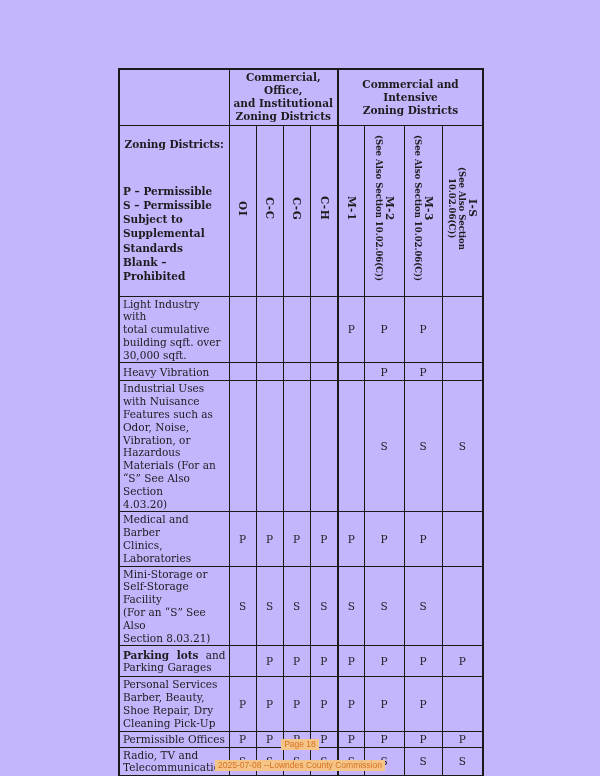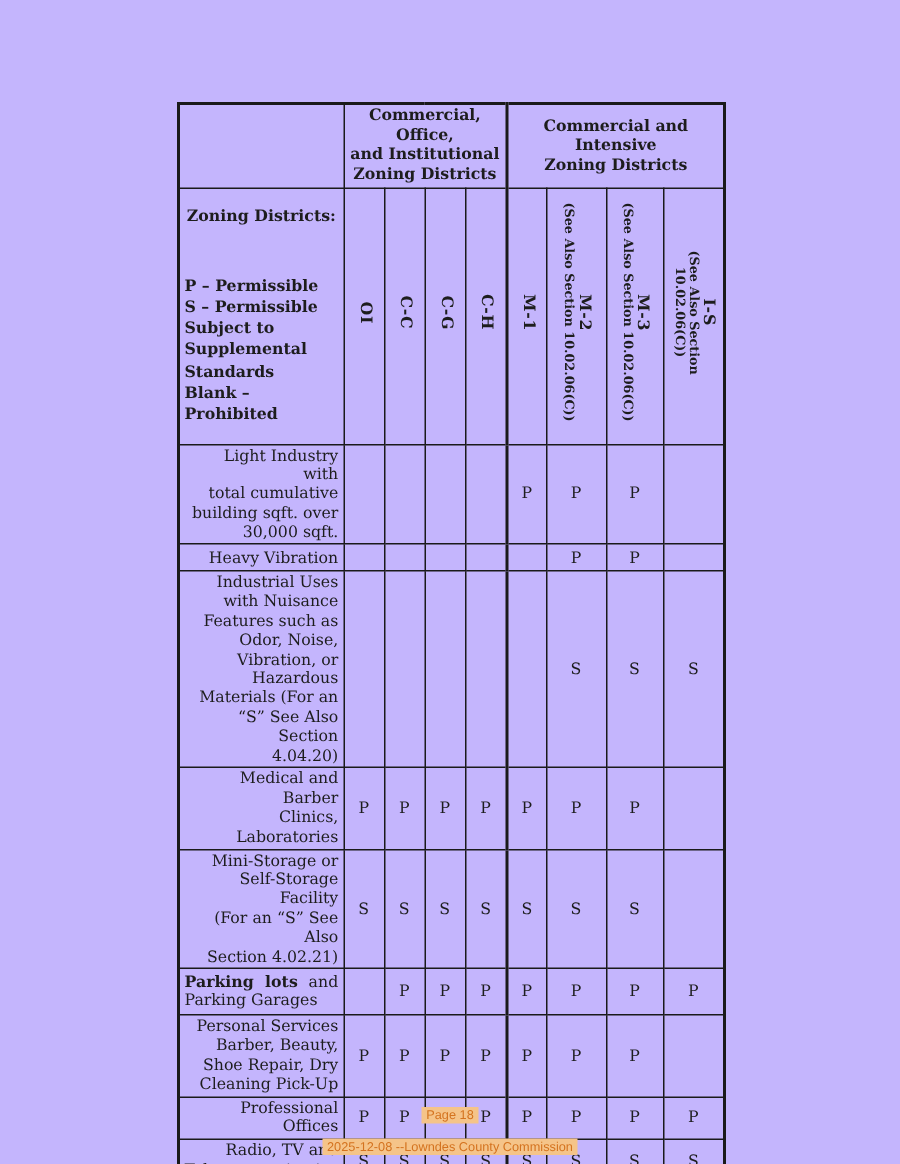--- a/index.html
+++ b/index.html
@@ -24,21 +24,21 @@
   .legend-title { text-align:center; margin-bottom:34px; }
   .legend-lines { white-space:pre-line; line-height:1.35; }
   .vhead { text-align:center; padding:3px 0; }
   .vhead .v {
     display:inline-block; writing-mode:vertical-rl;
     font-weight:bold; line-height:1.12; white-space:pre-line;
     max-height:166px;
   }
   .vhead .code { display:block; font-size:10.5px; letter-spacing:0.5px; }
   .vhead .note { display:block; font-size:8.5px; letter-spacing:0px; }
-  .use-cell { font-size:10.5px; white-space:pre-line; line-height:1.22; padding:2px 4px;text-align:right; }
+  .use-cell { font-size:10.5px; white-space:pre-line; line-height:1.22; padding:2px 4px; }
   .use-cell.justify { white-space:normal; text-align:justify; }
   .val-cell { text-align:center; font-size:10.5px; }
   .footer {
     position:absolute; left:0; right:0; bottom:3px; text-align:center;
     font-family:"Liberation Sans", sans-serif; line-height:1.25;
   }
   .footer .line { margin-top:1px; }
   .hl { display:inline-block; padding:0 3px; font-size:8.5px;text-align:right; }
 </style>
 </head>
@@ -116,21 +116,21 @@
         </tr>
         <tr style="height: 117px;">
           <td class="use-cell">Industrial Uses
 with Nuisance
 Features such as
 Odor, Noise,
 Vibration, or
 Hazardous
 Materials (For an
 “S” See Also Section
-4.04.20)</td>
+4.03.20)</td>
           <td class="val-cell"></td>
           <td class="val-cell"></td>
           <td class="val-cell"></td>
           <td class="val-cell"></td>
           <td class="val-cell grp-div"></td>
           <td class="val-cell">S</td>
           <td class="val-cell">S</td>
           <td class="val-cell">S</td>
         </tr>
         <tr style="height: 37px;">
@@ -143,21 +143,21 @@
           <td class="val-cell">P</td>
           <td class="val-cell grp-div">P</td>
           <td class="val-cell">P</td>
           <td class="val-cell">P</td>
           <td class="val-cell"></td>
         </tr>
         <tr style="height: 53px;">
           <td class="use-cell">Mini-Storage or
 Self-Storage Facility
 (For an “S” See Also
-Section 4.02.21)</td>
+Section 8.03.21)</td>
           <td class="val-cell">S</td>
           <td class="val-cell">S</td>
           <td class="val-cell">S</td>
           <td class="val-cell">S</td>
           <td class="val-cell grp-div">S</td>
           <td class="val-cell">S</td>
           <td class="val-cell">S</td>
           <td class="val-cell"></td>
         </tr>
         <tr style="height: 31px; margin-left: 28px;">
@@ -179,21 +179,21 @@
           <td class="val-cell">P</td>
           <td class="val-cell">P</td>
           <td class="val-cell">P</td>
           <td class="val-cell">P</td>
           <td class="val-cell grp-div">P</td>
           <td class="val-cell">P</td>
           <td class="val-cell">P</td>
           <td class="val-cell"></td>
         </tr>
         <tr style="height: 16px;">
-          <td class="use-cell">Professional Offices</td>
+          <td class="use-cell">Permissible Offices</td>
           <td class="val-cell">P</td>
           <td class="val-cell">P</td>
           <td class="val-cell">P</td>
           <td class="val-cell">P</td>
           <td class="val-cell grp-div">P</td>
           <td class="val-cell">P</td>
           <td class="val-cell">P</td>
           <td class="val-cell">P</td>
         </tr>
         <tr style="height: 26px;">
@@ -209,17 +209,17 @@
           <td class="val-cell">S</td>
         </tr>
       </tbody>
   </table>
 
   <div class="footer">
     <div class="line">
       <span class="hl" style="background: rgb(245, 196, 137); color: rgb(212, 115, 31);">Page 18</span>
     </div>
     <div class="line">
-      <span class="hl" style="background: rgb(245, 196, 137); color: rgb(212, 115, 31);">2025-12-08 --Lowndes County Commission</span>
+      <span class="hl" style="background: rgb(245, 196, 137); color: rgb(212, 115, 31);">2025-07-08 --Lowndes County Commission</span>
     </div>
   </div>
 
 </div>
 
 </body></html>

